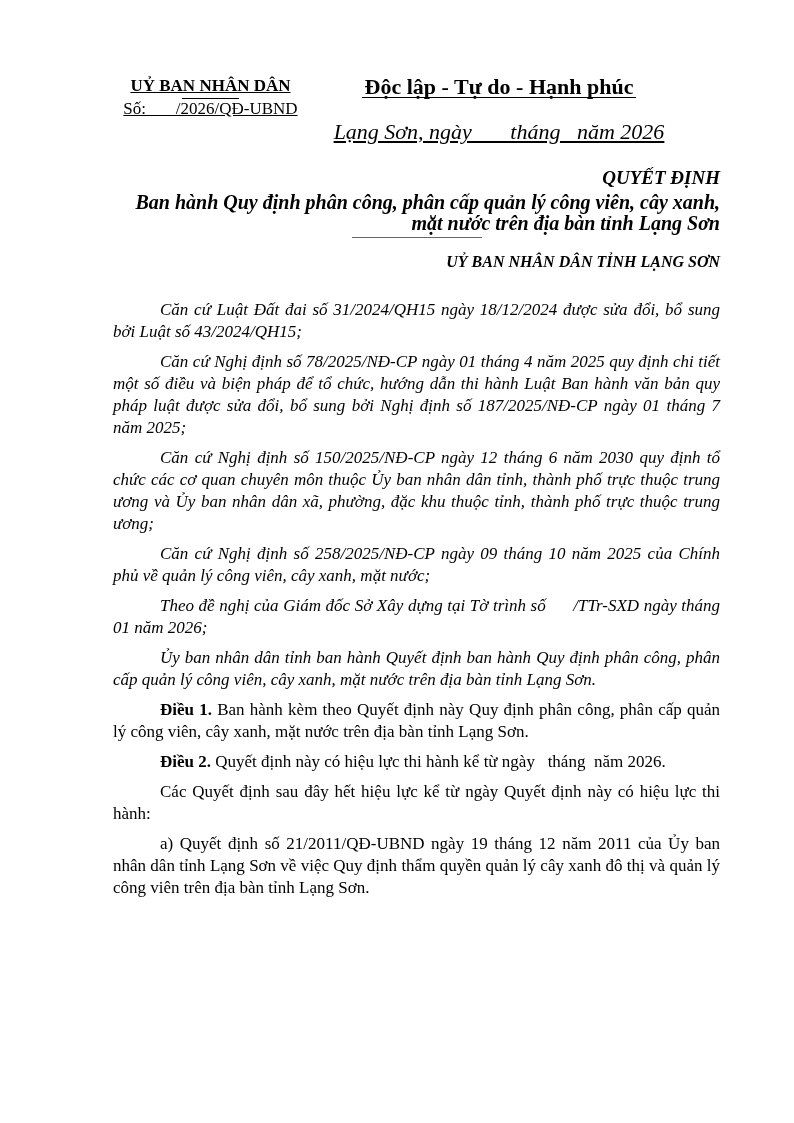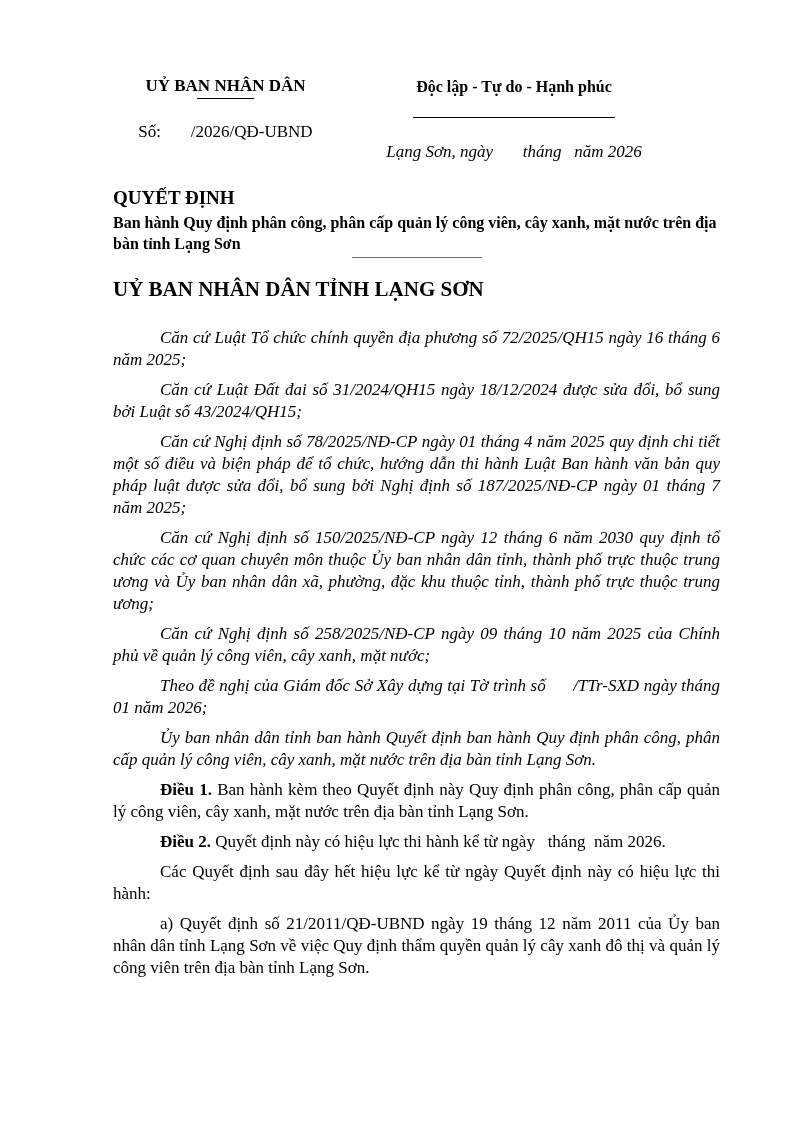--- a/index.html
+++ b/index.html
@@ -8,43 +8,43 @@
     width: 794px;
     height: 1123px;
     margin: 0 auto;
     background: #ffffff;
     color: #000000;
     font-family: "Liberation Serif", "DejaVu Serif", serif;
     box-sizing: border-box;
     padding: 76px 74px 0 113px;
     overflow: hidden;
   }
-  .header { display: flex; justify-content: center; align-items: flex-start; }
+  .header { display: flex; justify-content: flex-start; align-items: flex-start; text-decoration: underline; }
   .header-col { text-align: center; }
   .header-col.left  { width: 195px; }
   .header-col.right { width: 382px; }
   .hdr-line { font-weight: bold; font-size: 17px; line-height: 20px; white-space: nowrap; }
   .motto {
     display: inline-block;
     font-weight: bold;
-    font-size: 16px;
+    font-size: 22px;
     line-height: 21px;
     border-bottom: 1.5px solid #000;
-    padding: 0 3px 20px 3px;
+    padding: 0 3px 0 3px;
     white-space: nowrap;
   }
   .short-rule { width: 57px; height: 0; border-bottom: 1.5px solid #000; margin: 2px auto 0 auto; }
-  .doc-number { font-size: 17px; line-height: 20px; margin-top: 23px; white-space: nowrap; }
-  .dateline   { font-size: 17px; line-height: 20px; font-style: italic; margin-top: 24px; white-space: nowrap; }
+  .doc-number { font-size: 17px; line-height: 20px; white-space: nowrap; }
+  .dateline   { font-size: 22px; line-height: 20px; font-style: italic; margin-top: 24px; white-space: nowrap; }
 
-  .title-block { text-align: left; margin-top: 24px; }
+  .title-block { text-align: right; margin-top: 24px; font-style: italic; }
   .doc-type { font-weight: bold; font-size: 19px; line-height: 23px; }
-  .subject  { font-weight: bold; font-size: 16px; line-height: 21px; margin-top: 3px; }
+  .subject  { font-weight: bold; font-size: 20px; line-height: 21px; margin-top: 3px; }
   .subject-rule { width: 130px; height: 0; border-bottom: 1.5px solid #666; margin: 3px auto 0 auto; }
-  .authority { font-weight: bold; font-size: 21px; line-height: 21px; margin-top: 21px; }
+  .authority { font-weight: bold; font-size: 16px; line-height: 21px; margin-top: 13px; }
 
   .doc-body { margin-top: 27px; font-size: 17px; line-height: 22px; text-align: justify; }
   .doc-body p { margin: 0 0 8px 0; text-indent: 47px; }
   .doc-body p.italic { font-style: italic; }
   .article-label { font-weight: bold; }
 </style>
 </head>
 <body>
 
 <div class="page">
@@ -64,21 +64,20 @@
   </div>
 
   <div class="title-block">
     <div class="doc-type">QUYẾT ĐỊNH</div>
     <div class="subject">Ban hành Quy định phân công, phân cấp quản lý công viên, cây xanh, mặt nước trên địa bàn tỉnh Lạng Sơn</div>
     <div class="subject-rule"></div>
     <div class="authority">UỶ BAN NHÂN DÂN TỈNH LẠNG SƠN</div>
   </div>
 
   <div class="doc-body">
-    <p class="italic">Căn cứ Luật Tổ chức chính quyền địa phương số 72/2025/QH15 ngày 16 tháng 6 năm 2025;</p>
     <p class="italic">Căn cứ Luật Đất đai số 31/2024/QH15 ngày 18/12/2024 được sửa đổi, bổ sung bởi Luật số 43/2024/QH15;</p>
     <p class="italic">Căn cứ Nghị định số 78/2025/NĐ-CP ngày 01 tháng 4 năm 2025 quy định chi tiết một số điều và biện pháp để tổ chức, hướng dẫn thi hành Luật Ban hành văn bản quy pháp luật được sửa đổi, bổ sung bởi Nghị định số 187/2025/NĐ-CP ngày 01 tháng 7 năm 2025;</p>
     <p class="italic">Căn cứ Nghị định số 150/2025/NĐ-CP ngày 12 tháng 6 năm 2030 quy định tổ chức các cơ quan chuyên môn thuộc Ủy ban nhân dân tỉnh, thành phố trực thuộc trung ương và Ủy ban nhân dân xã, phường, đặc khu thuộc tỉnh, thành phố trực thuộc trung ương;</p>
     <p class="italic">Căn cứ Nghị định số 258/2025/NĐ-CP ngày 09 tháng 10 năm 2025 của Chính phủ về quản lý công viên, cây xanh, mặt nước;</p>
     <p class="italic">Theo đề nghị của Giám đốc Sở Xây dựng tại Tờ trình số&nbsp;&nbsp;&nbsp;&nbsp;&nbsp;&nbsp;/TTr-SXD ngày tháng 01 năm 2026;</p>
     <p class="italic">Ủy ban nhân dân tỉnh ban hành Quyết định ban hành Quy định phân công, phân cấp quản lý công viên, cây xanh, mặt nước trên địa bàn tỉnh Lạng Sơn.</p>
 
     <p><span class="article-label">Điều 1.</span><span> Ban hành kèm theo Quyết định này Quy định phân công, phân cấp quản lý công viên, cây xanh, mặt nước trên địa bàn tỉnh Lạng Sơn.</span></p>
 
     <p><span class="article-label">Điều 2.</span><span> Quyết định này có hiệu lực thi hành kể từ ngày&nbsp;&nbsp;&nbsp;tháng&nbsp;&nbsp;năm 2026.</span></p>

